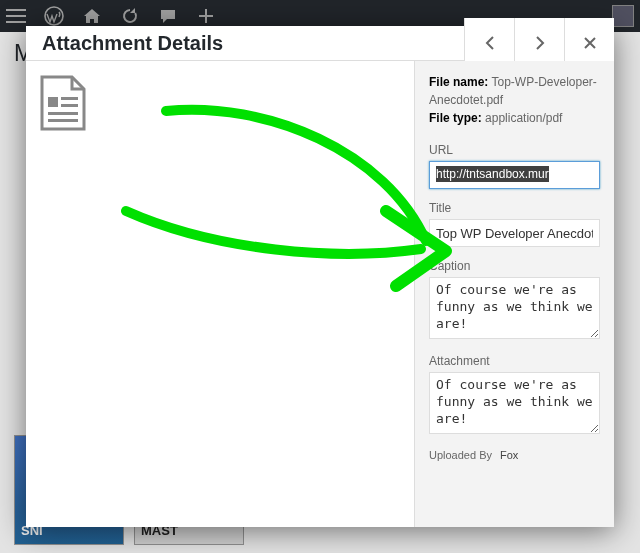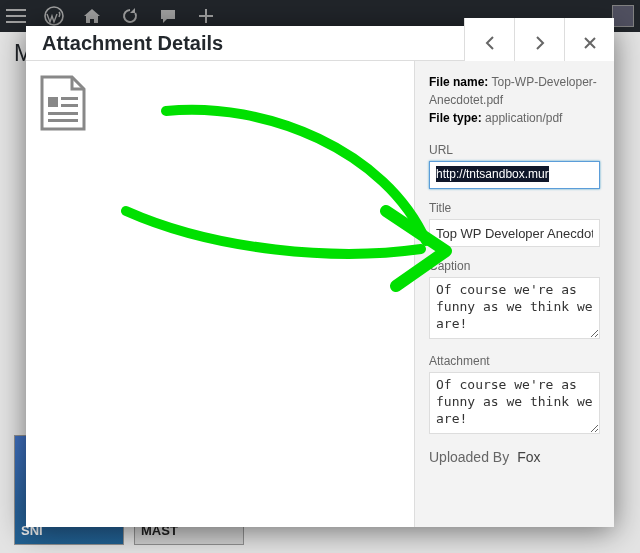--- a/index.html
+++ b/index.html
@@ -35,24 +35,24 @@
   .sidebar::-webkit-scrollbar { width: 16px; }
   .sidebar::-webkit-scrollbar-track { background: #eee; border-left: 1px solid #ddd; }
   .sidebar::-webkit-scrollbar-thumb { background: #c1c1c1; border: 3px solid #eee; border-radius: 8px; }
 
   .meta { line-height: 1.5; margin-bottom: 16px; }
   .meta b { color: #000000; font-weight: 600; }
 
   .field { margin-bottom: 12px; }
   .field label { display: block; font-size: 12px; color: #666; margin-bottom: 4px; }
   .field input[type=text] { width: 100%; height: 28px; padding: 0 6px; border: 1px solid #ddd; background: #fff; font-size: 13px; color: #333; }
-  .urlsel { display: inline-block; background: #0f172a; color: #fff; padding: 1px 0; }
+  .urlsel { display: inline-block; background: #404040; color: #fff; padding: 1px 0; }
   .field textarea { width: 100%; height: 62px; padding: 4px 6px; border: 1px solid #ddd; background: #fff; font-size: 13px; color: #333; resize: vertical; line-height: 1.3; overflow-y: scroll; }
 
-  .upby { font-size: 14px; color: #666; margin-top: 0; }
+  .upby { font-size: 11px; color: #666; margin-top: 0; }
   .upby .who { margin-left: 8px; color: #444; }
 
   
   .arrow { position: absolute; pointer-events: none; }
 </style>
 </head>
 <body>
 
 <div class="adminbar">
   <div class="burger">

